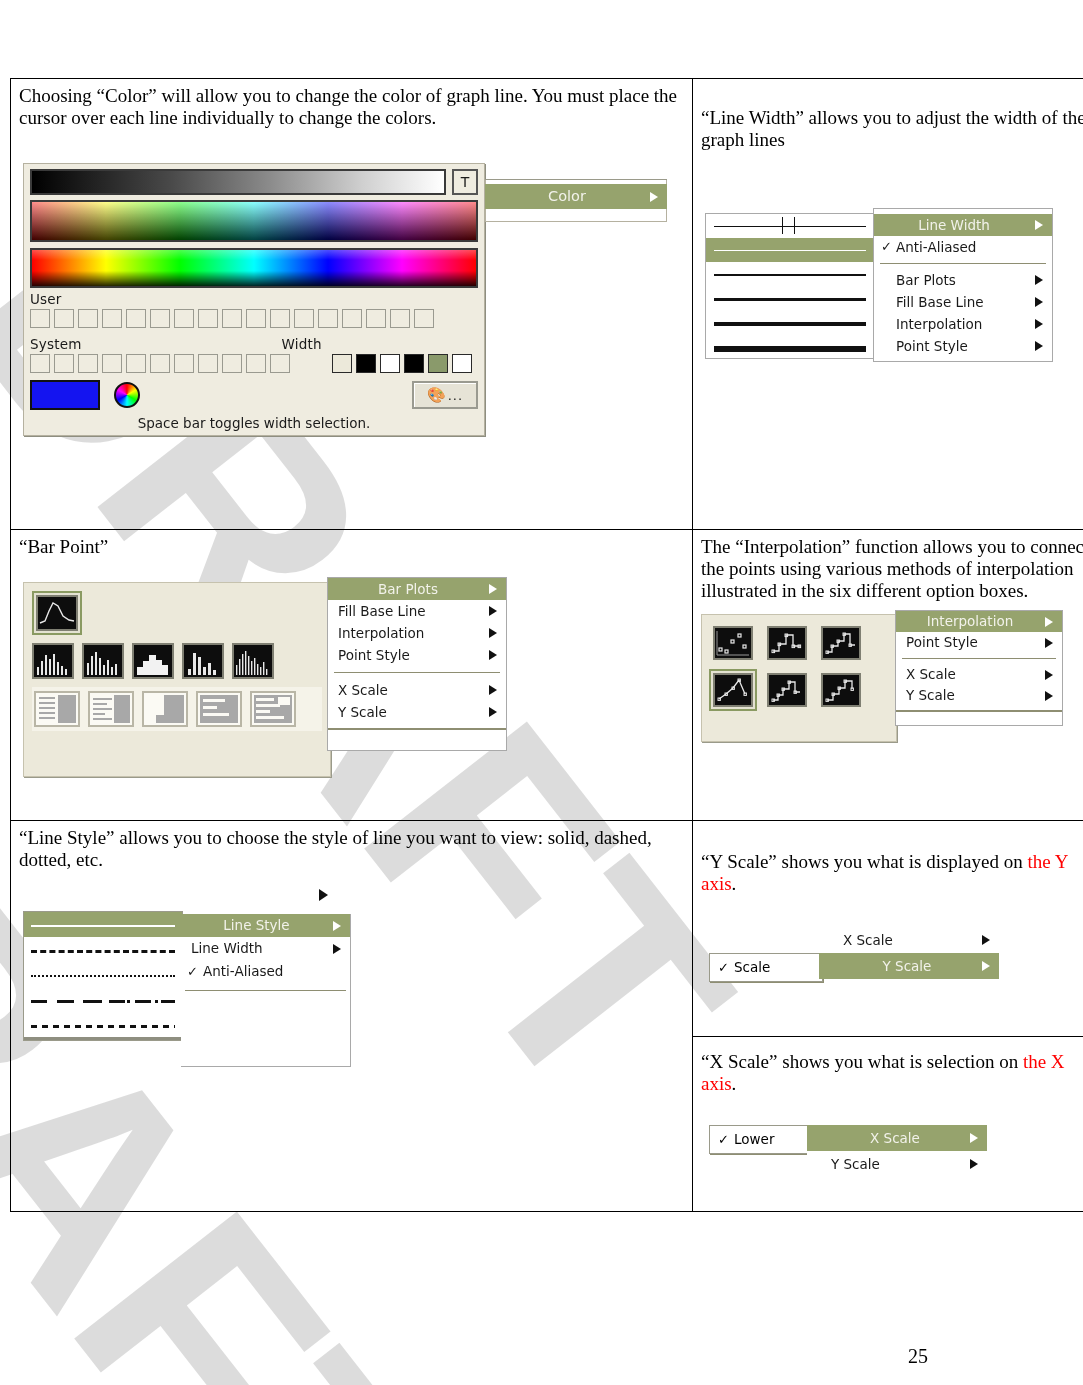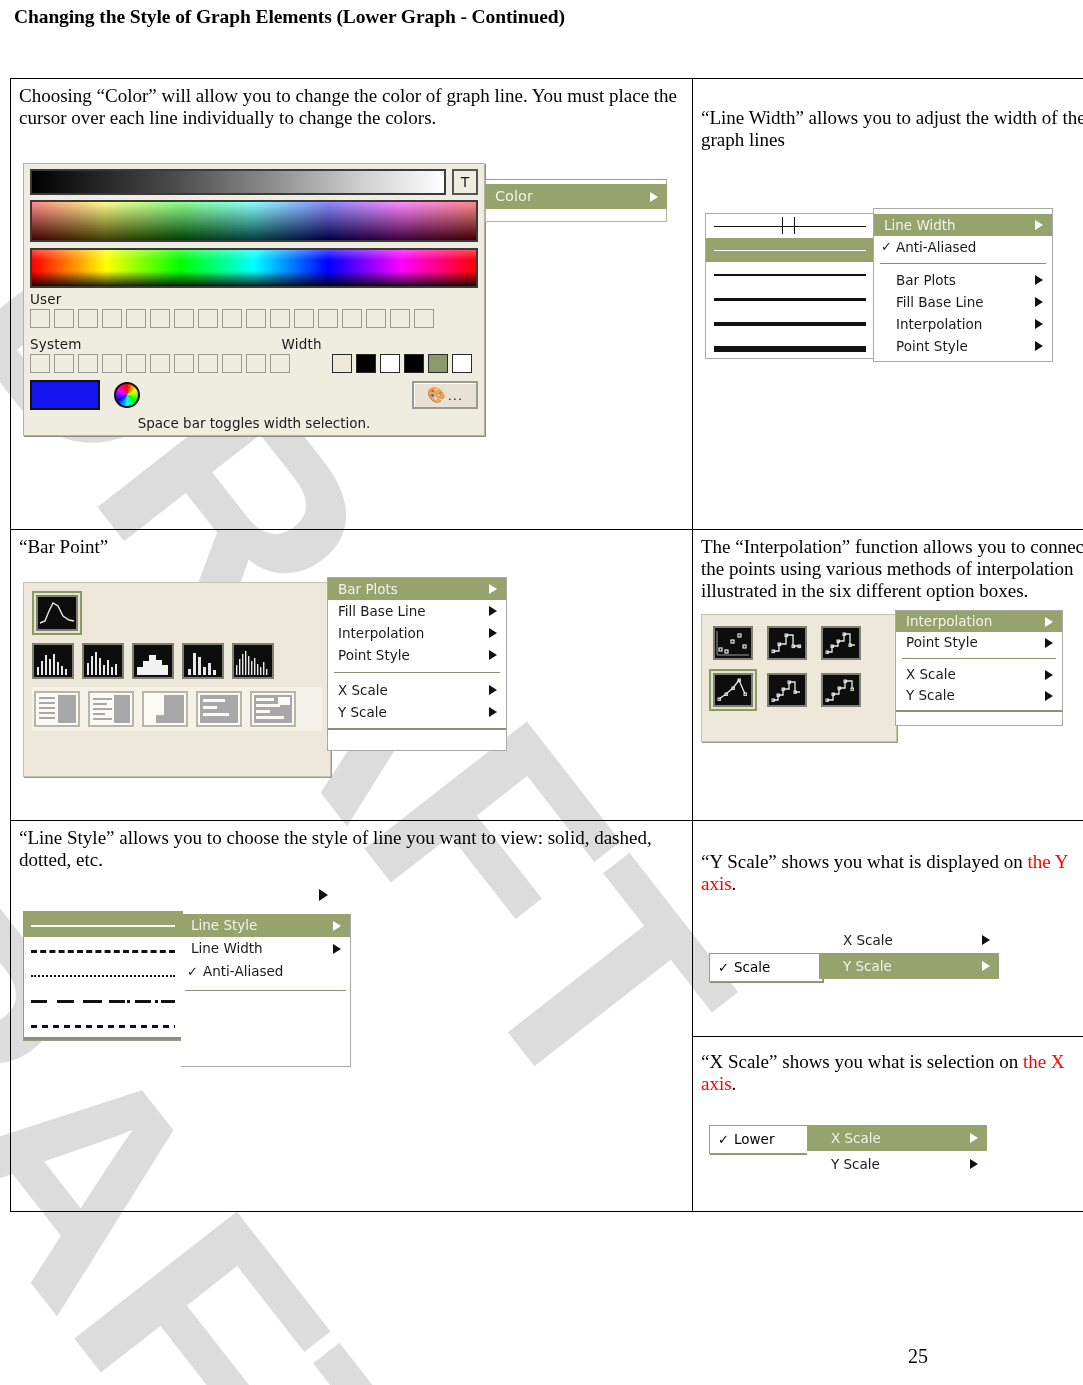--- a/index.html
+++ b/index.html
@@ -44,21 +44,21 @@
   
   .shot{position:relative;font-family:"DejaVu Sans", sans-serif;}
   .menu{
     background:#ffffff;border:1px solid #a9a9a9;border-top:none;
     font-family:"DejaVu Sans", sans-serif;font-size:13.5px;color:#1a1a1a;
   }
   .mi{
     position:relative;height:22px;line-height:22px;
     padding:0 28px 0 10px;white-space:nowrap;
   }
-  .mi.sel{background:#96a36d;color:#f2f2ea;}
+  .mi.sel{background:#96a36d;color:#f2f2ea;text-align:center;}
   .mi .arw{
     position:absolute;right:9px;top:50%;margin-top:-5px;
     width:0;height:0;border-left:8px solid #111;
     border-top:5px solid transparent;border-bottom:5px solid transparent;
   }
   .mi.sel .arw{border-left-color:#ffffff;}
   .msep{height:1px;background:#8e8e72;margin:4px 0;}
 
   .panel{
     background:#ece9da;border:1px solid #c6c2ae;
@@ -150,21 +150,20 @@
 </head>
 <body>
 
 <div class="page">
 
   <div class="watermark">
     <div class="wm-text" style="left:170px;top:150px;font-size:300px;transform:rotate(52deg);opacity:.62;">DRAFT</div>
     <div class="wm-text" style="left:-120px;top:640px;font-size:300px;transform:rotate(52deg);opacity:.62;">DRAFT</div>
   </div>
 
-  <div class="doc-title">Changing the Style of Graph Elements (Lower Graph - Continued)</div>
 
   <table class="tbl">
 
     <tbody>
         <tr>
       <td class="c-left" style="height:440px;">
         <div class="txt">Choosing “Color” will allow you to change the color of graph line.  You must place the cursor over each line individually to change the colors.</div>
 
         <div class="shot" style="margin-top:34px;height:300px;">
 

